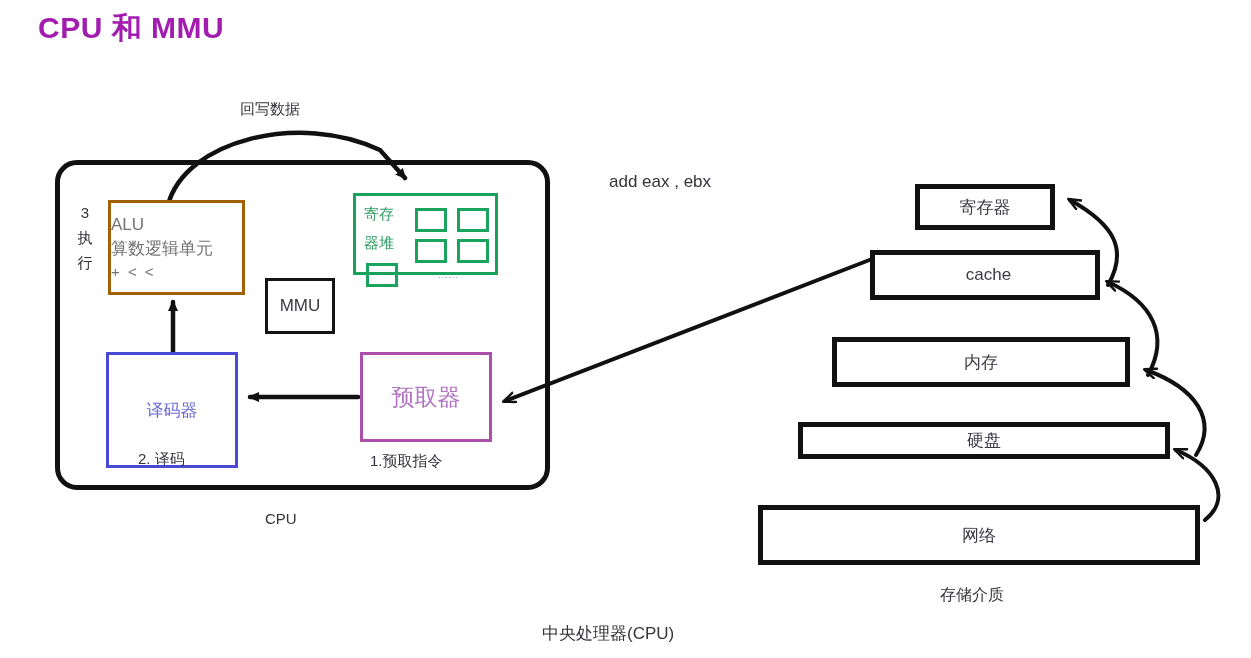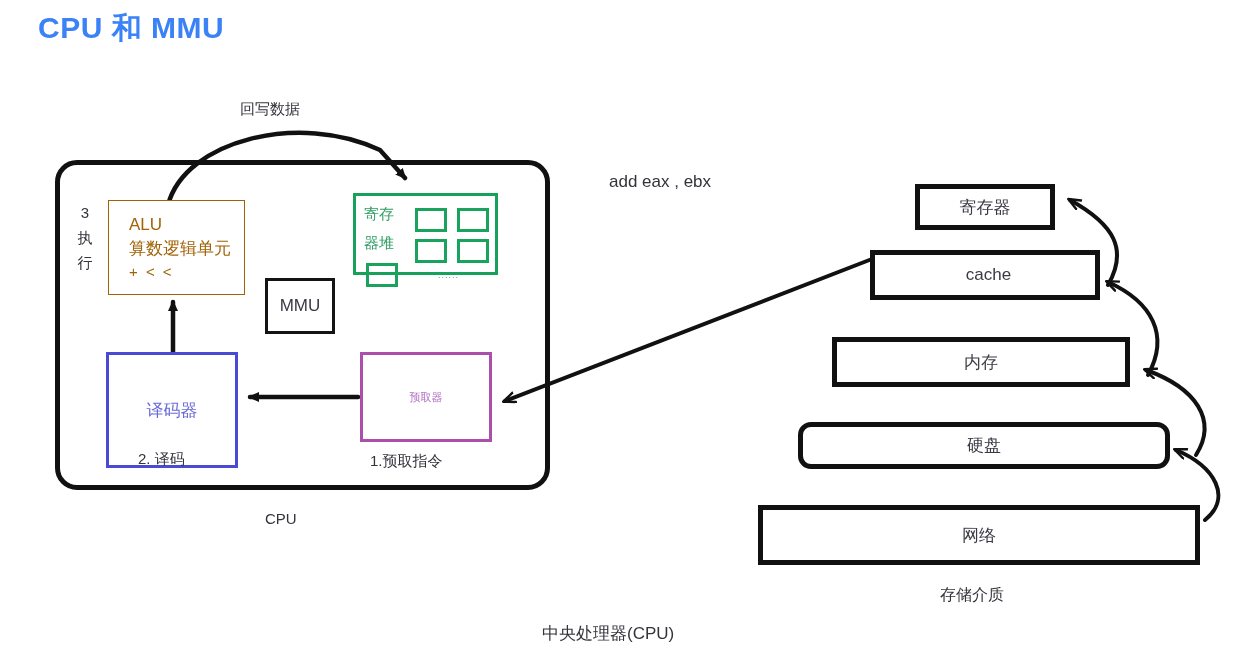--- a/index.html
+++ b/index.html
@@ -20,21 +20,21 @@
     overflow: hidden;
   }
   .abs { position: absolute; }
 
   
   #page-title {
     left: 38px;
     top: 8px;
     font-size: 30px;
     font-weight: bold;
-    color: #3b82f6;
+    color: #a21caf;
     letter-spacing: 0.5px;
   }
 
   
   #vector-layer {
     left: 0;
     top: 0;
     width: 1251px;
     height: 658px;
     pointer-events: none;
@@ -60,23 +60,23 @@
     justify-content: center;
     background: #ffffff;
   }
 
   
   #alu-box {
     left: 108px;
     top: 200px;
     width: 137px;
     height: 95px;
-    border: 1px solid #a16207;
-    color: #a16207;
-    padding-left: 20px;
+    border: 3px solid #a16207;
+    color: #737373;
+    padding-left: 0;
   }
   #alu-box .l1 { font-size: 17px; line-height: 23px; }
   #alu-box .l2 { font-size: 17px; line-height: 25px; }
   #alu-box .l3 { font-size: 15px; line-height: 22px; letter-spacing: 2px; }
 
   
   #stage3-label {
     left: 74px;
     top: 200px;
     width: 22px;
@@ -156,21 +156,21 @@
   
   #prefetch-box {
     left: 360px;
     top: 352px;
     width: 132px;
     height: 90px;
     border: 3px solid #ab4fab;
     color: #b272c4;
     align-items: center;
     justify-content: center;
-    font-size: 11px;
+    font-size: 23px;
   }
 
   
   .caption {
     font-size: 15px;
     color: #33333b;
     white-space: nowrap;
   }
   #decode-caption  { left: 138px; top: 450px; }
   #prefetch-caption{ left: 370px; top: 452px; }
@@ -187,21 +187,21 @@
     background: #ffffff;
     display: flex;
     align-items: center;
     justify-content: center;
     font-size: 17px;
     color: #3a3a44;
   }
   #mem-register { left: 915px; top: 172px; width: 140px; height: 46px; margin-top: 12px; }
   #mem-cache    { left: 870px; top: 250px; width: 230px; height: 50px; padding-left: 7px; }
   #mem-ram      { left: 832px; top: 337px; width: 298px; height: 50px; }
-  #mem-disk     { left: 798px; top: 422px; width: 372px; height: 47px; border-radius: 13px; }
+  #mem-disk     { left: 798px; top: 422px; width: 372px; height: 37px; }
   #mem-network  { left: 758px; top: 505px; width: 442px; height: 60px; }
 </style>
 </head>
 <body>
 
 <div id="canvas">
 
   <div class="abs" id="page-title">CPU 和 MMU</div>
 
   <svg class="abs" id="vector-layer" viewBox="0 0 1251 658" xmlns="http://www.w3.org/2000/svg">

